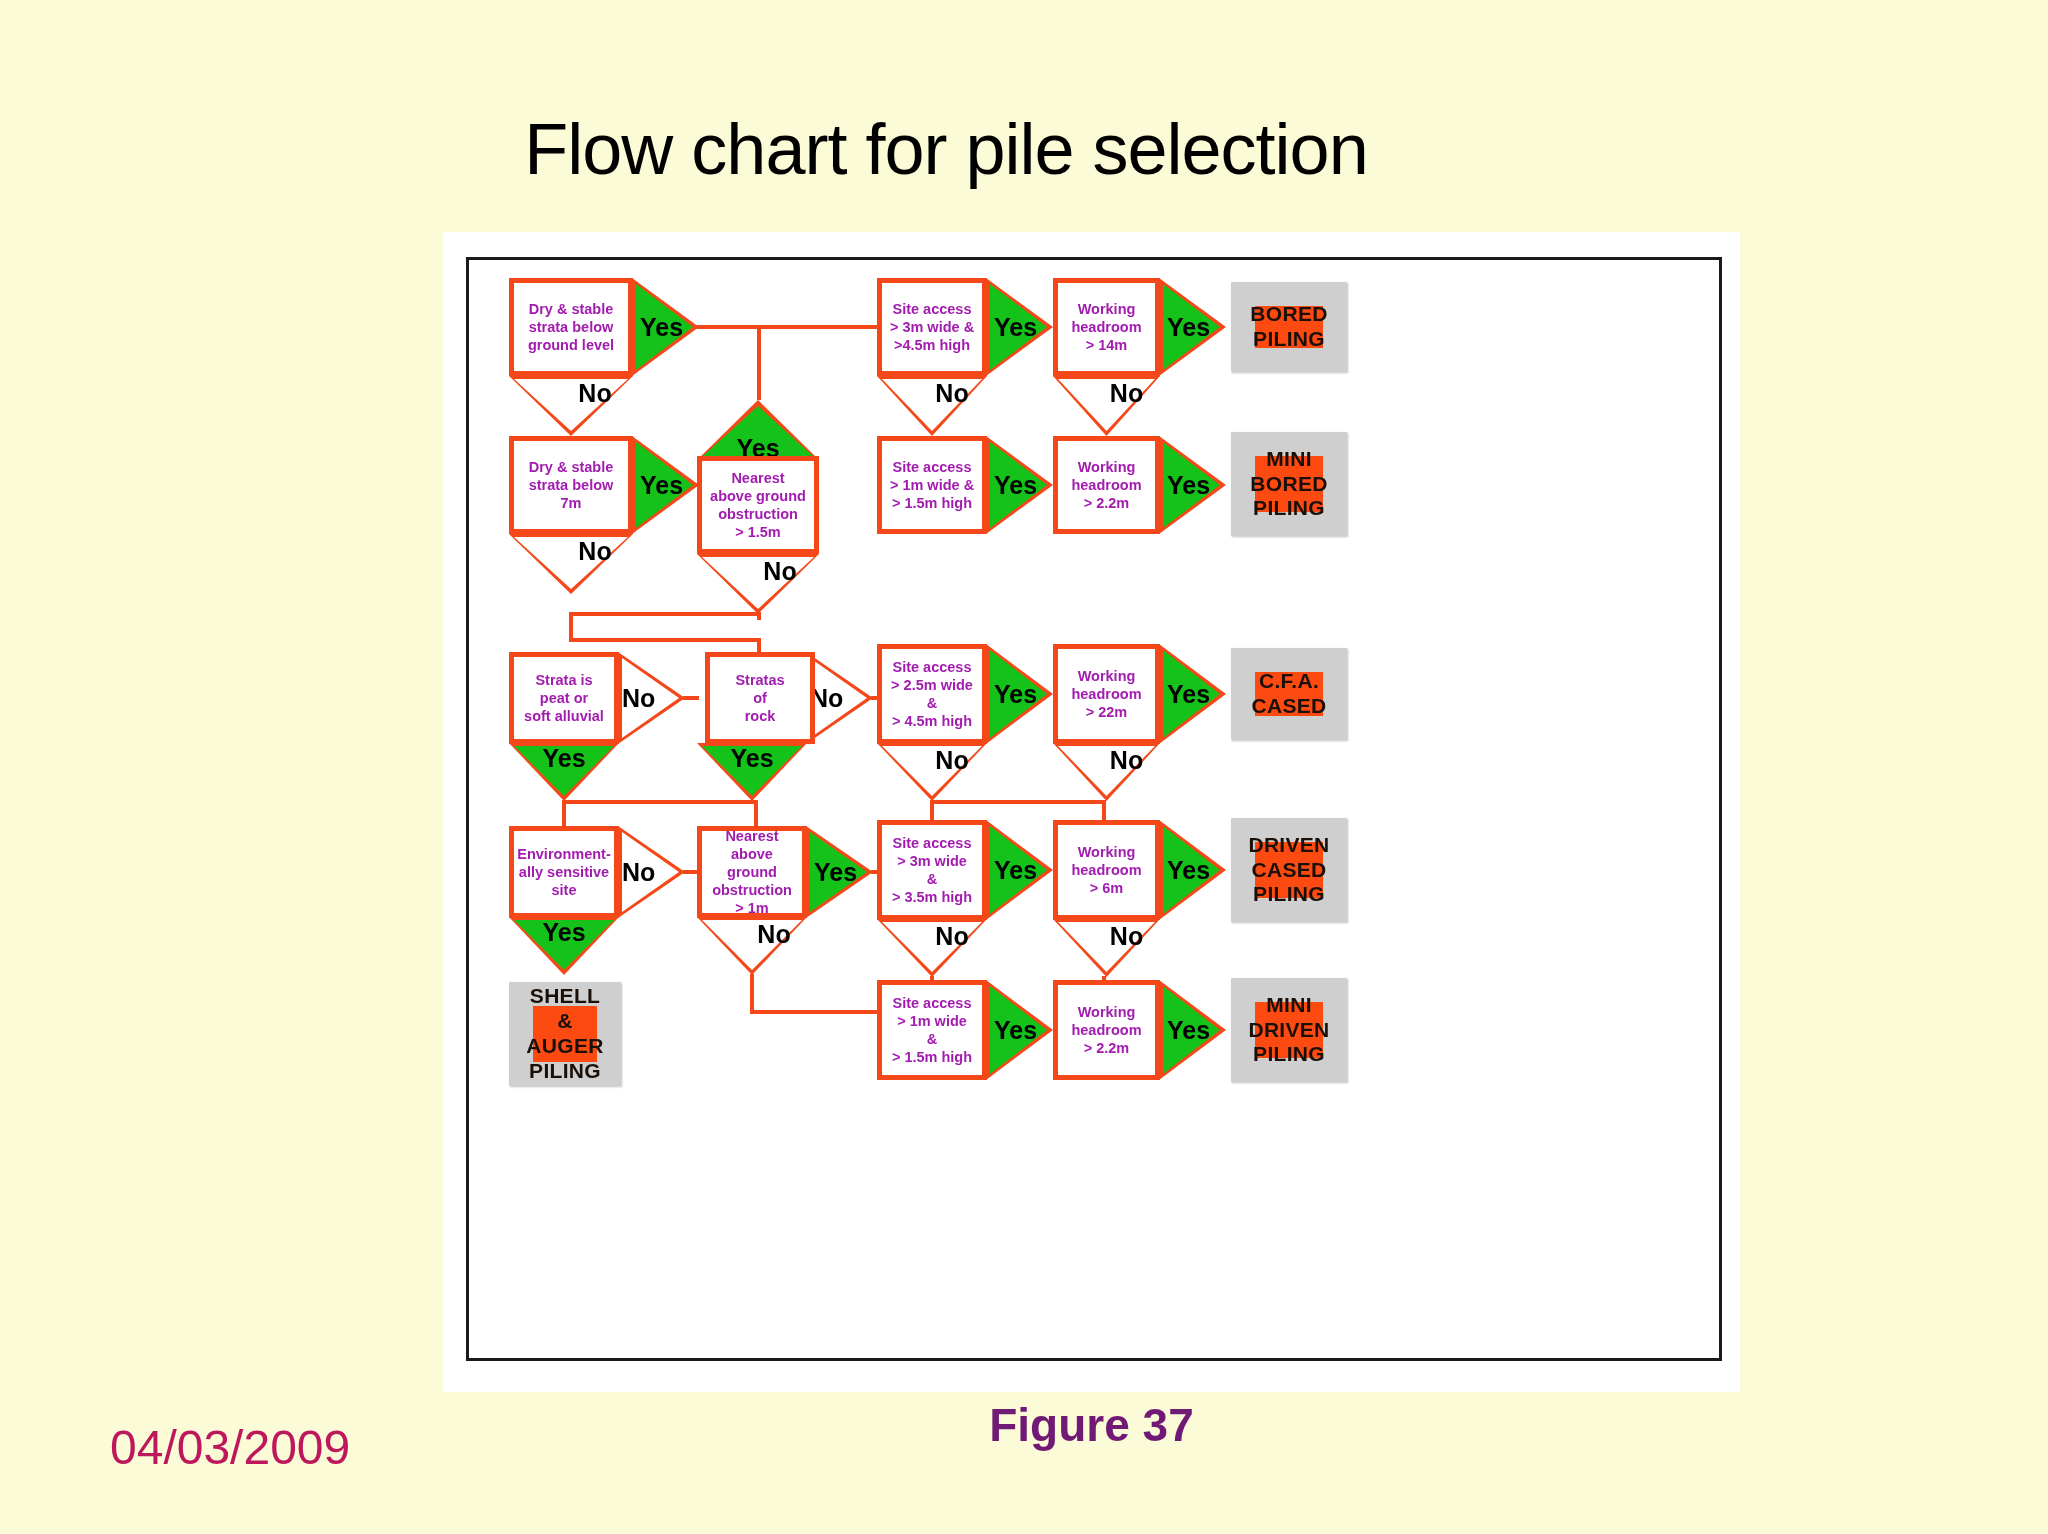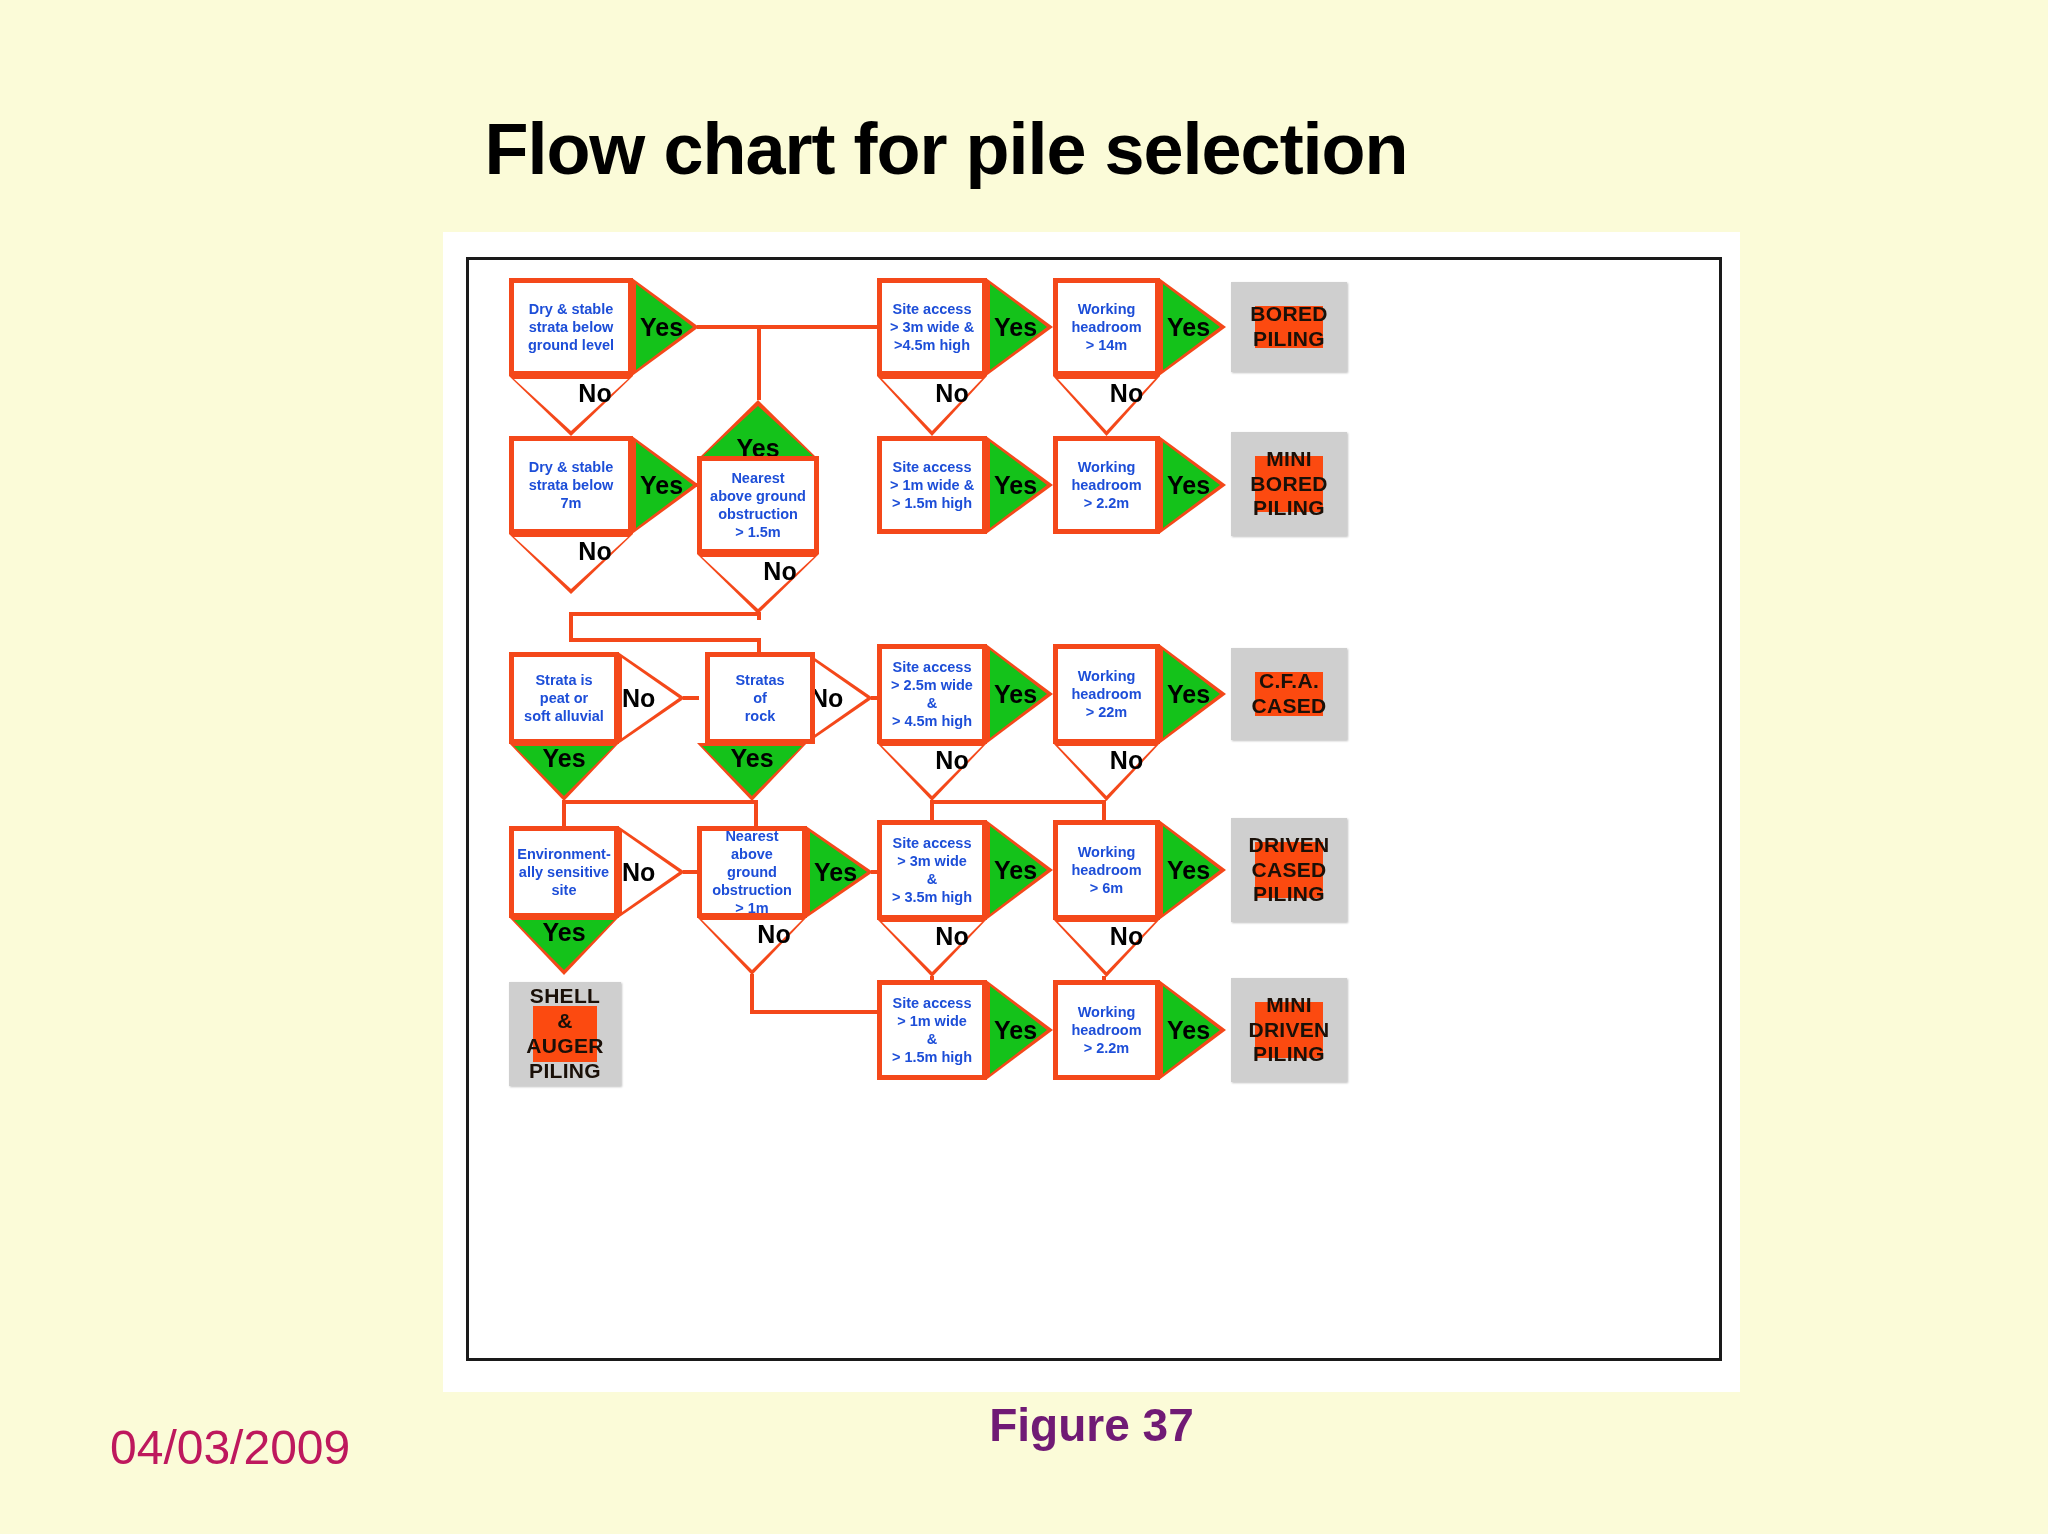--- a/index.html
+++ b/index.html
@@ -6,21 +6,21 @@
   body{
     width:2048px;height:1534px;
     background:#fbfbd8;
     font-family:"Liberation Sans",sans-serif;
     position:relative;overflow:hidden;
   }
   
   #slide-title{
     position:absolute;left:0;top:108px;width:1892px;
     text-align:center;
-    font-size:72px;font-weight:bold;color:#000;
+    font-size:72px;font-weight:normal;color:#000;
     letter-spacing:-1px;
   }
   
   #figure-frame{
     position:absolute;left:443px;top:232px;
     width:1297px;height:1160px;
     background:#ffffff;
   }
   #figure-border{
     position:absolute;left:23px;top:25px;
@@ -40,21 +40,21 @@
   }
 
   
   .qbox{
     position:absolute;
     box-sizing:border-box;
     border:5px solid #f4481a;
     background:#ffffff;
     display:flex;align-items:center;justify-content:center;
     text-align:center;
-    font-size:14.5px;font-weight:bold;color:#1d4ed8;
+    font-size:14.5px;font-weight:bold;color:#a21caf;
     line-height:1.25;
     padding:2px 4px;
     z-index:6;
   }
   .qbox span{display:block;white-space:pre-line;}
 
   
   .term{
     position:absolute;
     box-sizing:border-box;

